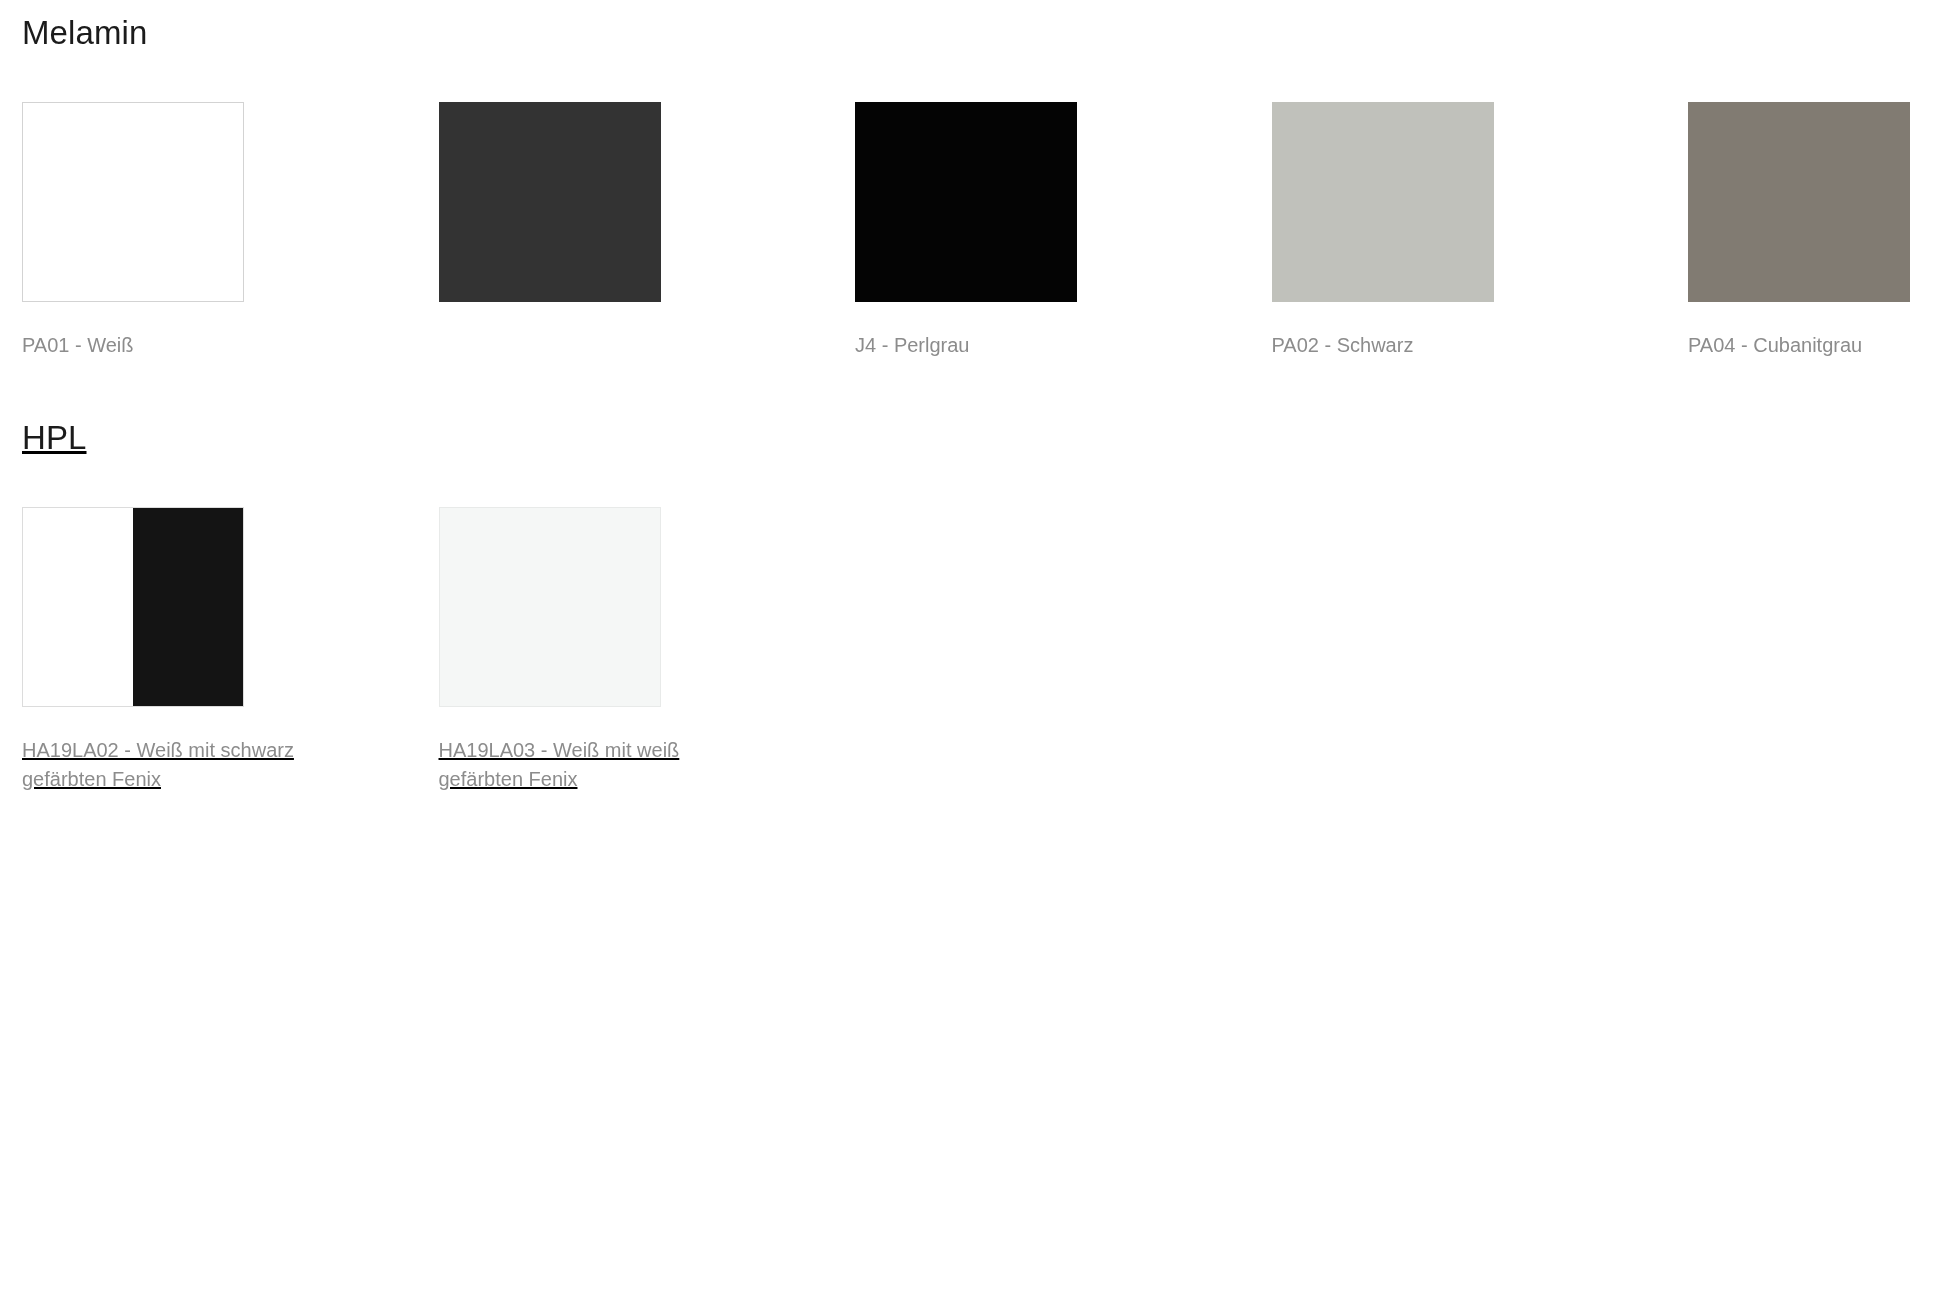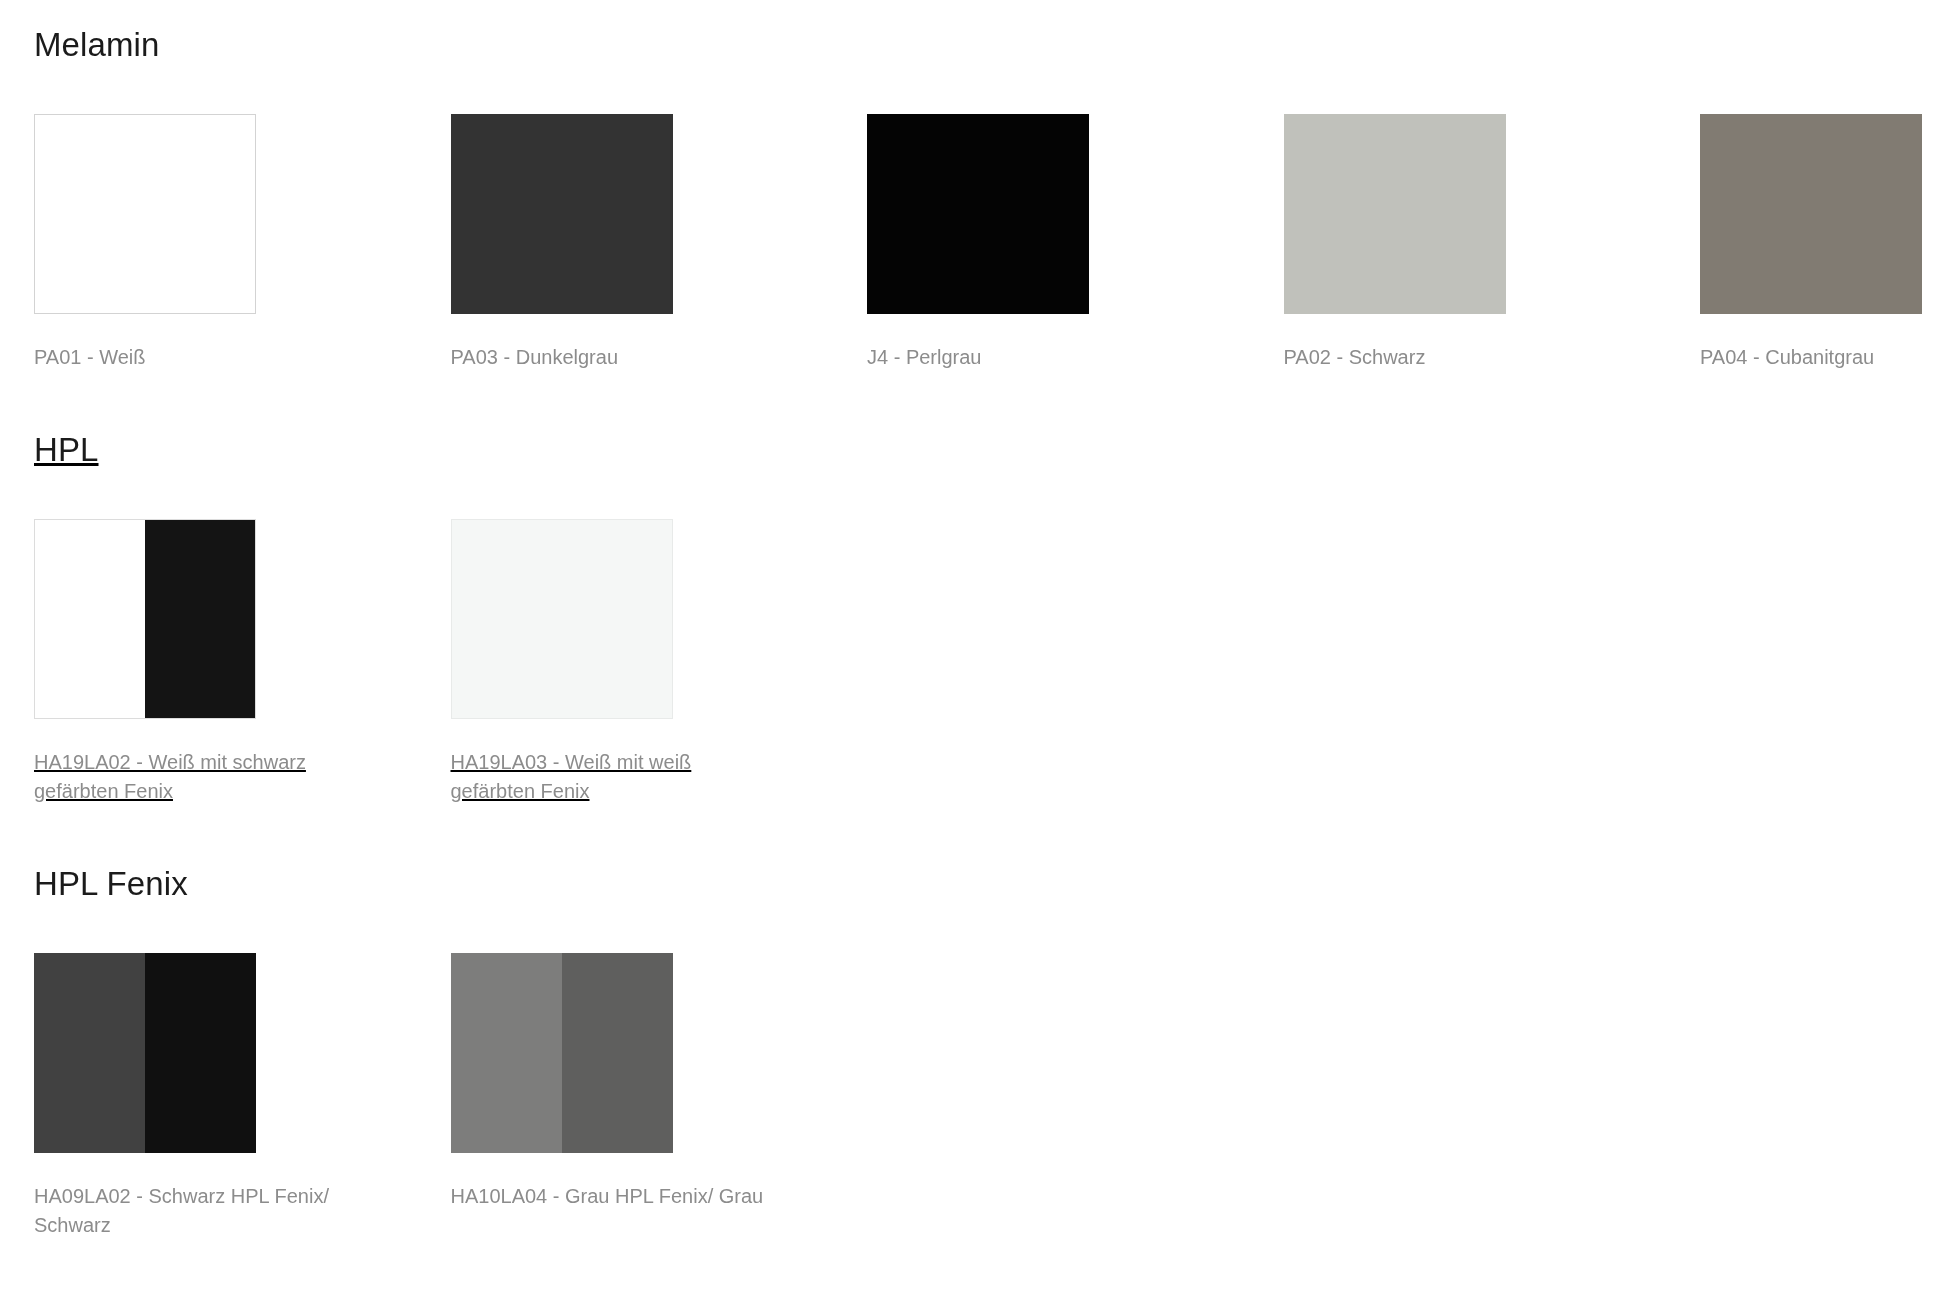--- a/index.html
+++ b/index.html
@@ -12,21 +12,21 @@
     width: 1946px;
     height: 1300px;
     font-family: "Liberation Sans", "DejaVu Sans", sans-serif;
     -webkit-font-smoothing: antialiased;
     overflow: hidden;
   }
   .page {
     position: relative;
     width: 1946px;
     height: 1300px;
-    padding: 16px;
+    padding: 4px;
     box-sizing: border-box;
   }
   .section {
     padding-left: 18px;
   }
   .section-title {
     font-size: 33px;
     line-height: 38px;
     font-weight: 400;
     color: #1b1b1b;
@@ -95,21 +95,20 @@
         <div class="swatch-box bordered" style="border: 1px solid rgb(211, 211, 211);">
           <div class="swatch-single" style="background: rgb(255, 255, 255);"></div>
         </div>
         <div class="swatch-label">PA01 - Weiß</div>
       </div>
 
       <div class="swatch-cell">
         <div class="swatch-box">
           <div class="swatch-single" style="background: rgb(51, 51, 51);"></div>
         </div>
-        <div class="swatch-label">PA03 - Dunkelgrau</div>
       </div>
 
       <div class="swatch-cell">
         <div class="swatch-box">
           <div class="swatch-single" style="background: rgb(4, 4, 4);"></div>
         </div>
         <div class="swatch-label">J4 - Perlgrau</div>
       </div>
 
       <div class="swatch-cell">
@@ -145,36 +144,14 @@
         <div class="swatch-box bordered" style="border: 1px solid rgb(232, 234, 233);">
           <div class="swatch-half" style="background: rgb(245, 247, 246);"></div>
           <div class="swatch-half" style="background: rgb(245, 247, 246);"></div>
         </div>
         <div class="swatch-label">HA19LA03 - Weiß mit weiß gefärbten Fenix</div>
       </div>
 
     </div>
   </section>
 
-  <section class="section sec-fenix">
-    <h2 class="section-title">HPL Fenix</h2>
-    <div class="swatch-grid">
-
-      <div class="swatch-cell">
-        <div class="swatch-box">
-          <div class="swatch-half" style="background: rgb(65, 65, 65);"></div>
-          <div class="swatch-half" style="background: rgb(16, 16, 16);"></div>
-        </div>
-        <div class="swatch-label">HA09LA02 - Schwarz HPL Fenix/ Schwarz</div>
-      </div>
-
-      <div class="swatch-cell">
-        <div class="swatch-box">
-          <div class="swatch-half" style="background: rgb(125, 125, 124);"></div>
-          <div class="swatch-half" style="background: rgb(95, 95, 94);"></div>
-        </div>
-        <div class="swatch-label">HA10LA04 - Grau HPL Fenix/ Grau</div>
-      </div>
-
-    </div>
-  </section>
 
 </div>
 
 </body></html>

